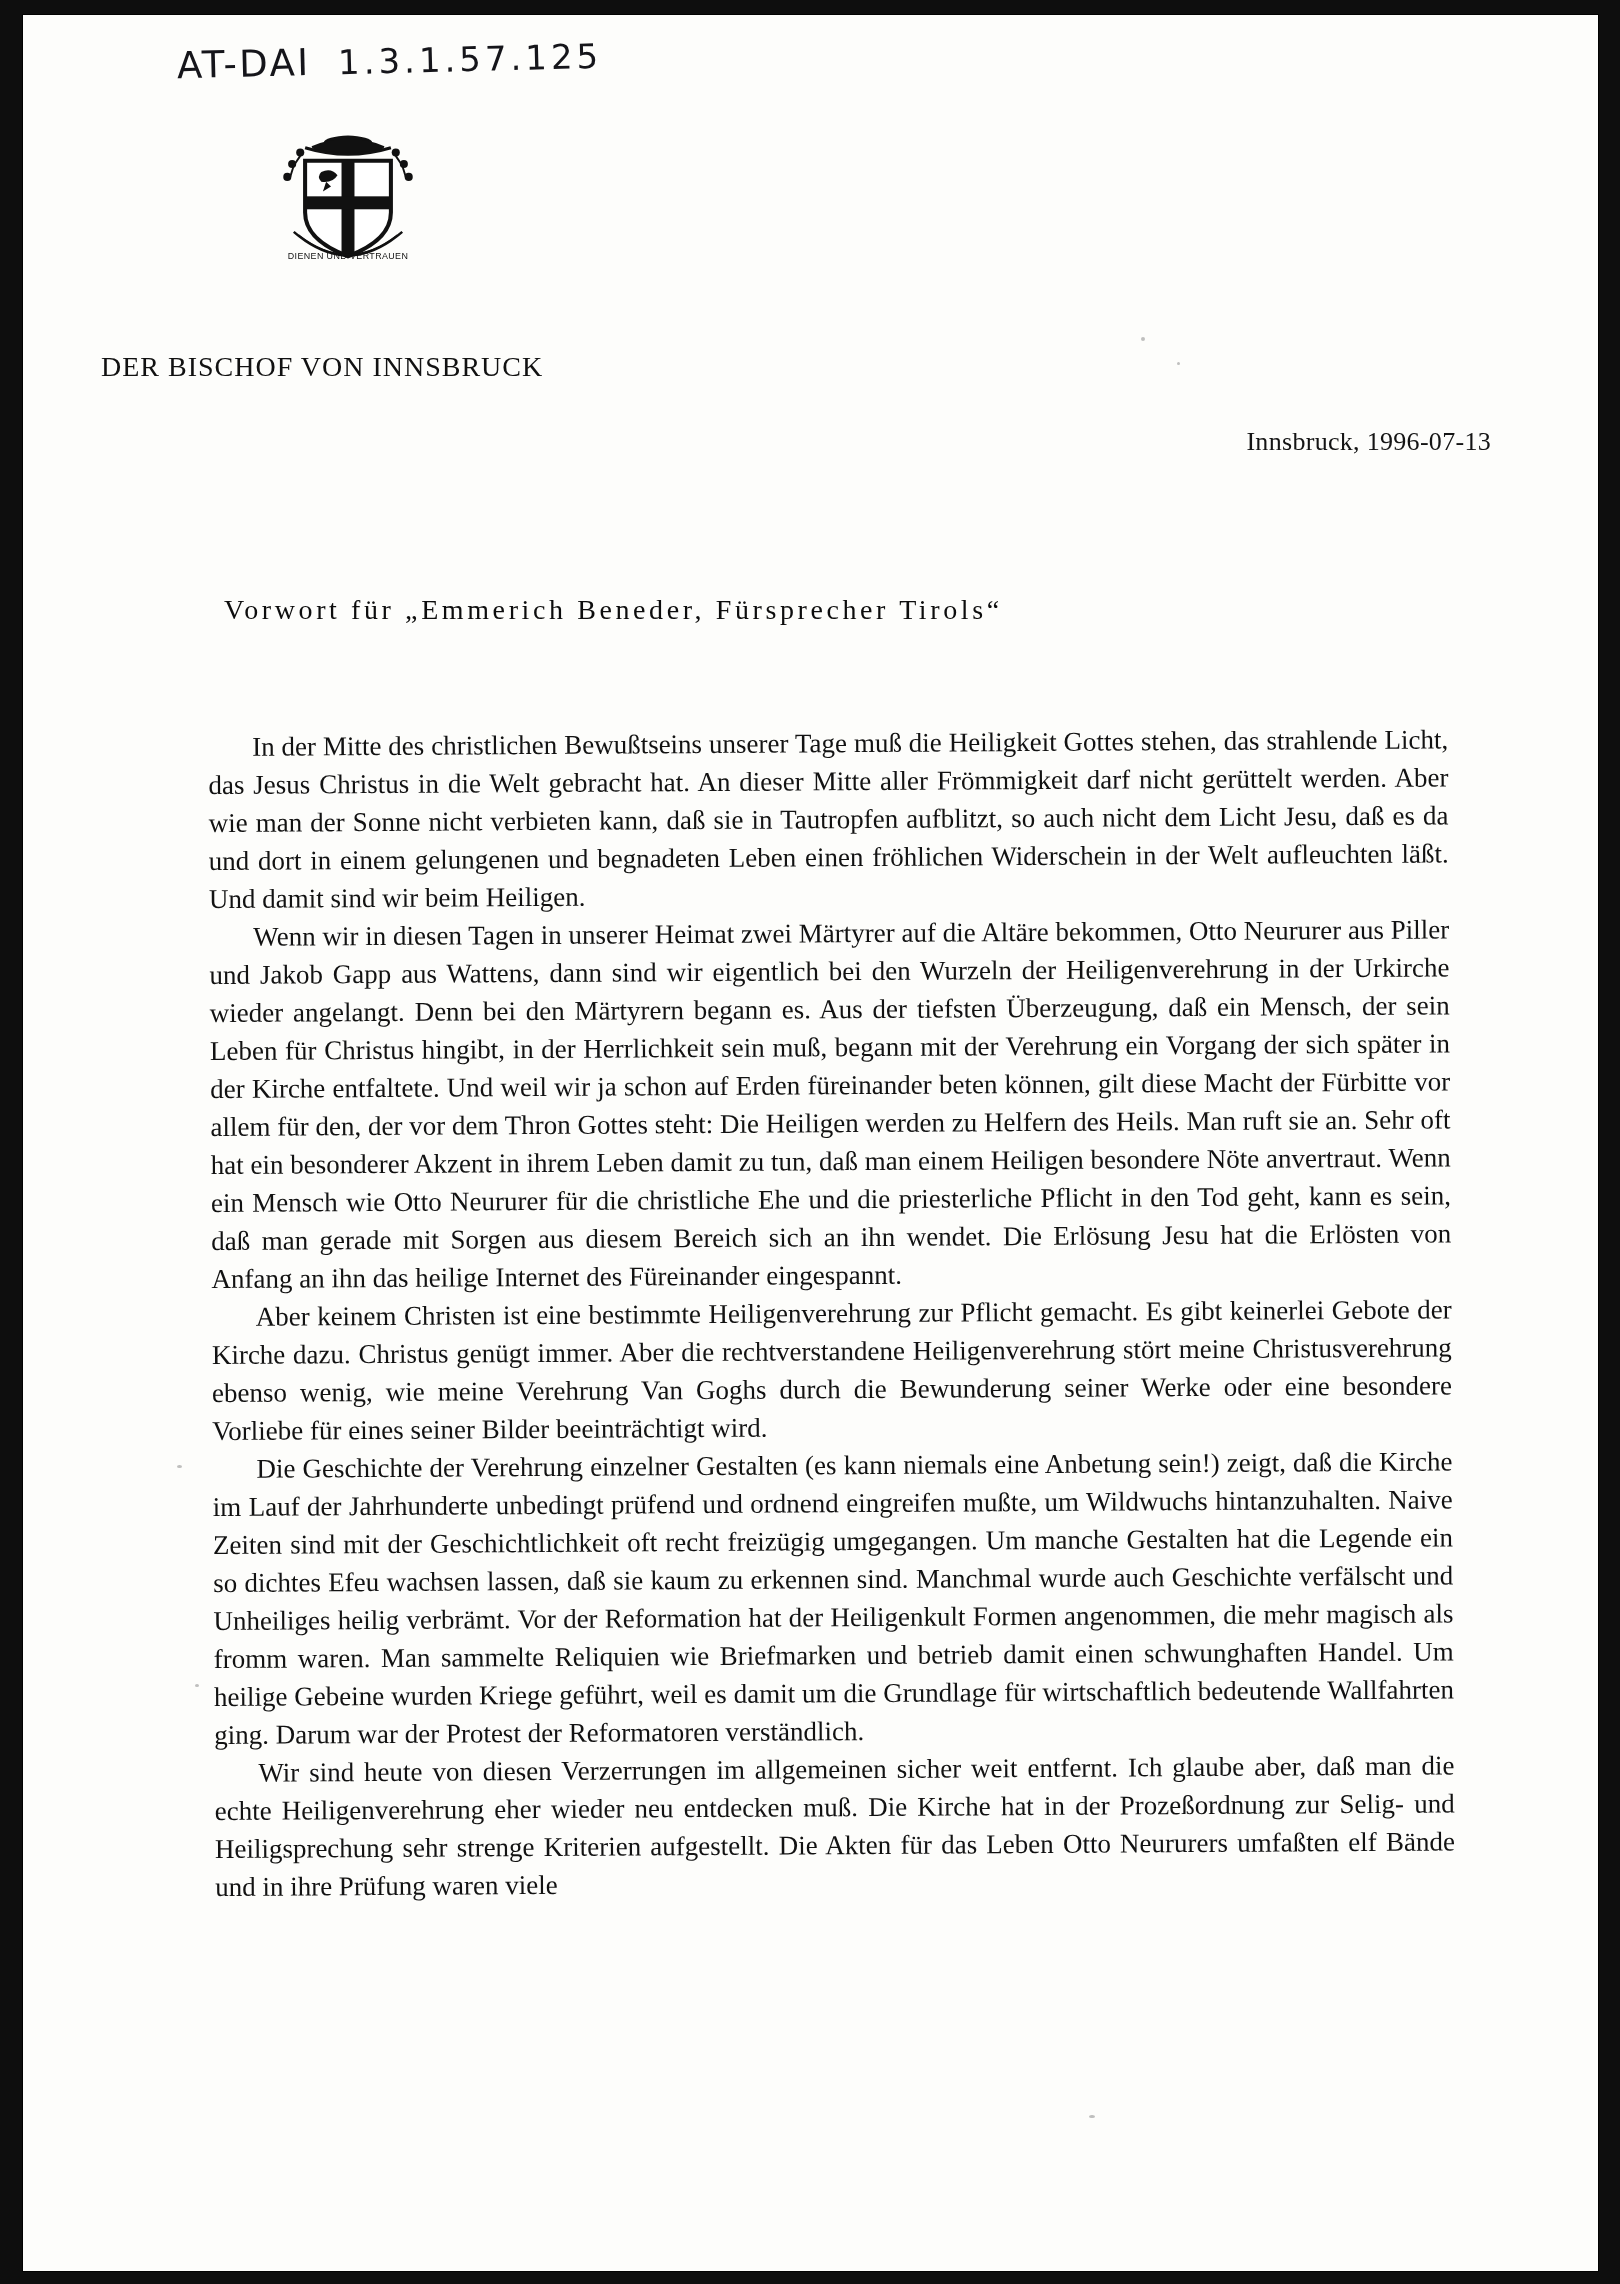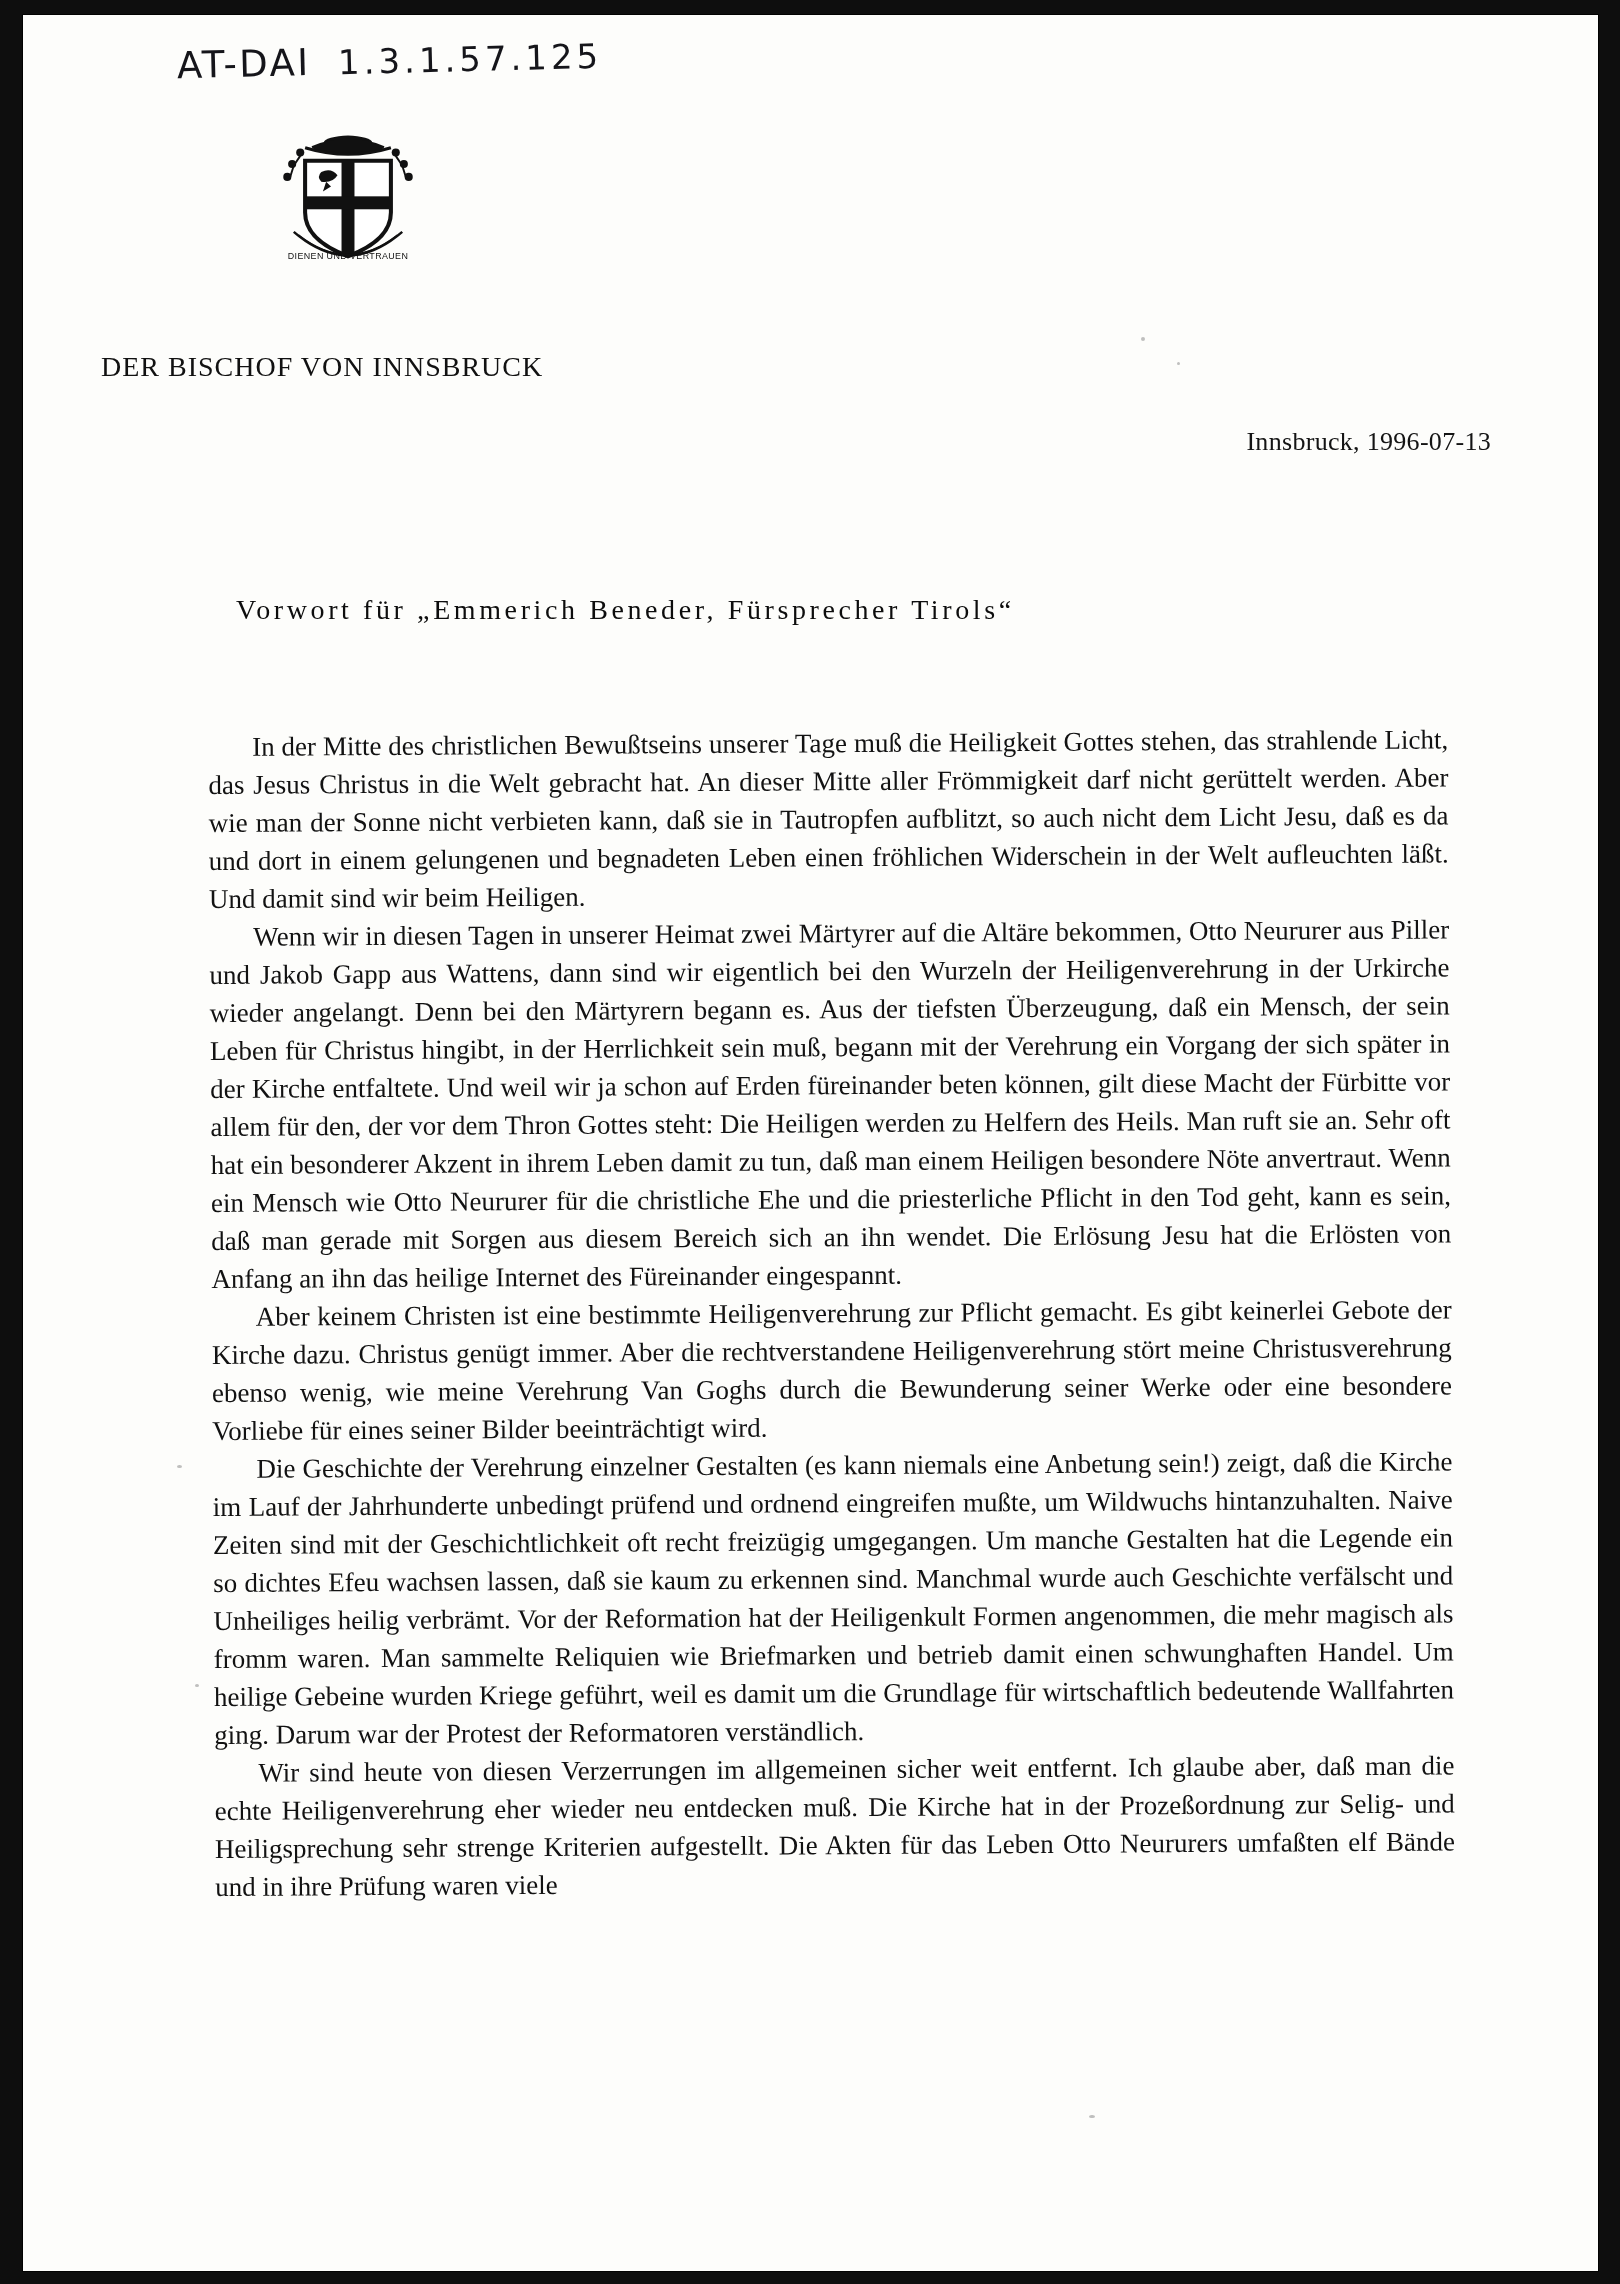--- a/index.html
+++ b/index.html
@@ -86,21 +86,20 @@
   }
 
   
   .doc-title {
     position: absolute;
     left: 201px;
     top: 579px;
     font-size: 28px;
     letter-spacing: 3.6px;
     color: #0d0d0d;
-    margin-left: 12px;
   }
 
   
   .body-text {
     position: absolute;
     left: 185px;
     top: 713px;
     width: 1240px;
     font-size: 27px;
     line-height: 38px;

